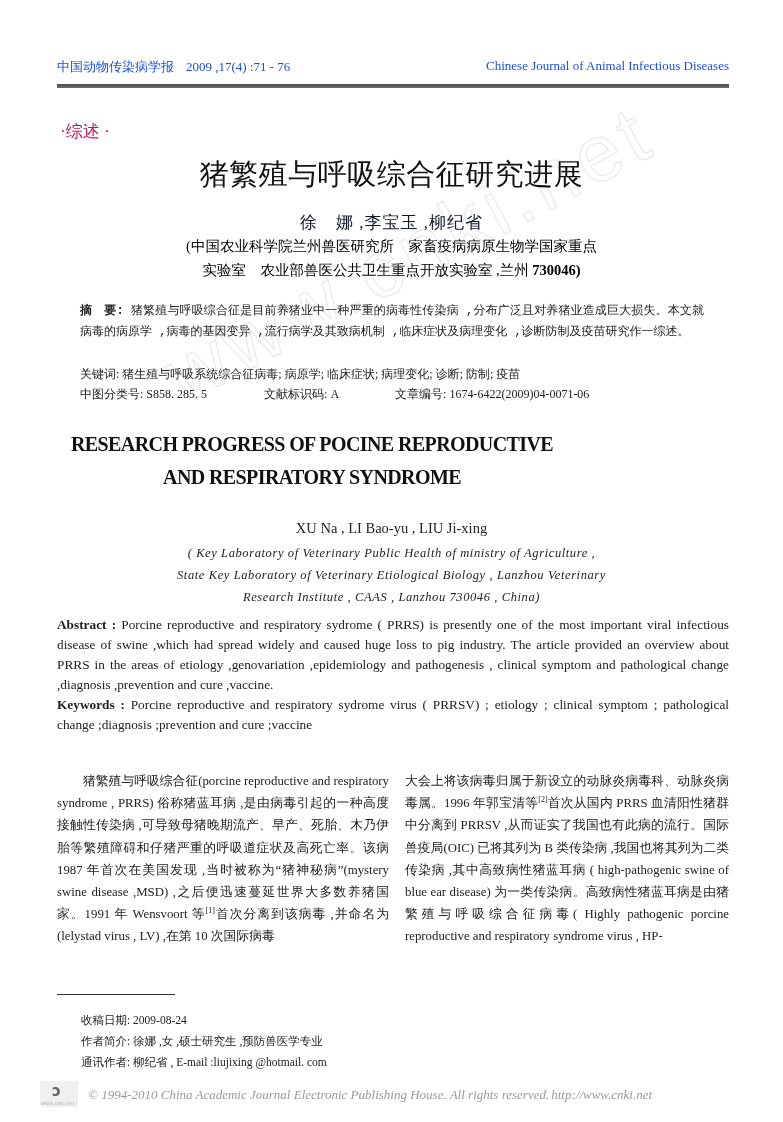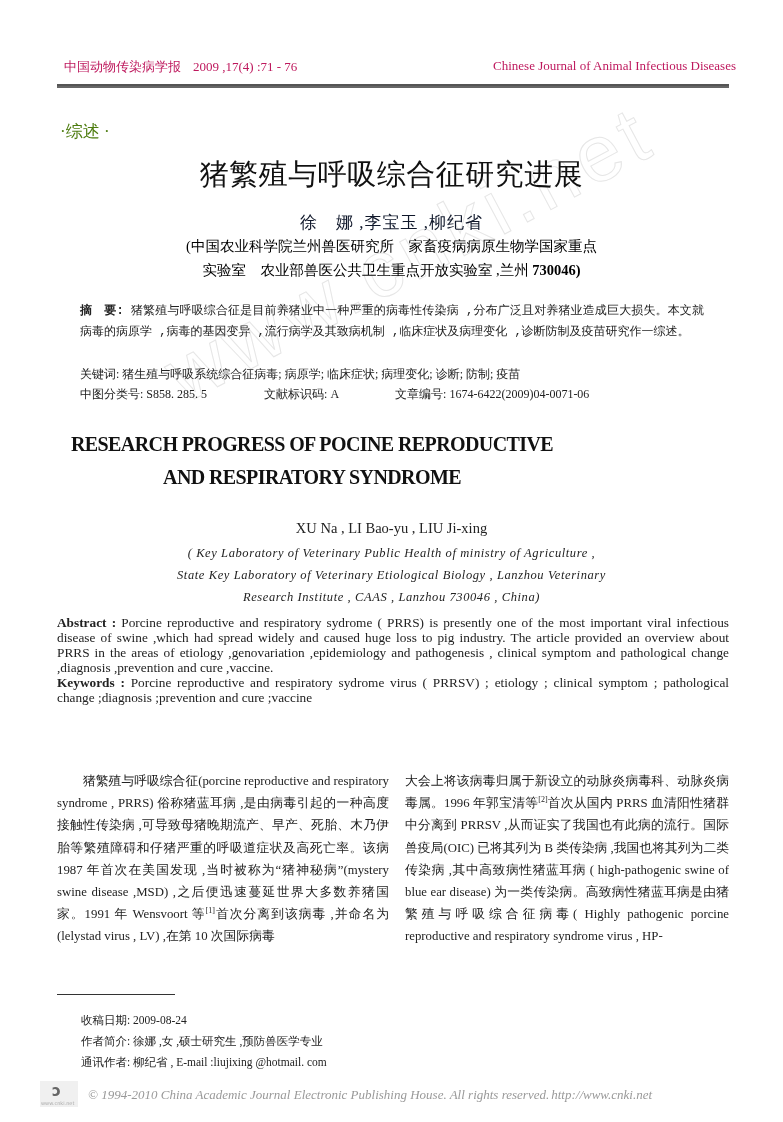--- a/index.html
+++ b/index.html
@@ -2,45 +2,45 @@
 <html><head>
 <meta charset="utf-8">
 <style>
   * { margin: 0; padding: 0; box-sizing: border-box; }
   html, body { width: 783px; height: 1122px; background: #ffffff; overflow: hidden; }
   body { position: relative; font-family: "Liberation Serif", "DejaVu Serif", serif; color: #1a1a1a; }
 
   .abs { position: absolute; }
 
   
-  .run-header { left: 64px; top: 58px; width: 672px; height: 20px; font-size: 13px; color: #be185d; }
+  .run-header { left: 57px; top: 58px; width: 672px; height: 20px; font-size: 13px; color: #1d4ed8; }
   .run-left { position: absolute; left: 0; top: 0; white-space: nowrap; }
   .run-left .cite { margin-left: 12px; }
   .run-right { position: absolute; right: 0; top: 0; white-space: nowrap; font-size: 13px; }
   .header-rule { left: 57px; top: 84px; width: 672px; height: 4px; border-top: 2px solid #555; border-bottom: 2px solid #666; background: #aaa; }
 
-  .section-tag { left: 60px; top: 120px; font-size: 17px; color: #4d7c0f; }
+  .section-tag { left: 60px; top: 120px; font-size: 17px; color: #be185d; }
 
   .cn-title { left: 0; width: 783px; top: 155px; text-align: center; font-size: 29px; letter-spacing: 0.5px; color: #111; }
   .cn-authors { left: 0; width: 783px; top: 211px; text-align: center; font-size: 17px; color: #0f172a; letter-spacing: 1px; }
   .cn-affil { left: 0; width: 783px; top: 234px; text-align: center; font-size: 14.5px; line-height: 24px; color: #000000; }
   .cn-affil .zip { font-weight: bold; }
 
   .cn-abstract { left: 80px; top: 301px; width: 624px; font-size: 12px; line-height: 21px; color: #222; text-align: justify; font-family: Liberation Mono, monospace; }
   .cn-abstract .lbl { font-weight: bold; }
   .cn-meta { left: 80px; top: 364px; width: 624px; font-size: 12px; line-height: 20px; color: #222; }
   .cn-meta .row { white-space: nowrap; }
   .cn-meta .gap1 { display: inline-block; width: 57px; }
   .cn-meta .gap2 { display: inline-block; width: 56px; }
 
   .en-title { left: 0; width: 624px; top: 428px; text-align: center; font-size: 20px; font-weight: bold; line-height: 33px; letter-spacing: -0.6px; color: #111; }
   .en-authors { left: 0; width: 783px; top: 520px; text-align: center; font-size: 14.5px; color: #222; }
   .en-affil { left: 0; width: 783px; top: 542px; text-align: center; font-size: 12.5px; font-style: italic; line-height: 22px; color: #222; letter-spacing: 0.6px; }
 
-  .en-abstract { left: 57px; top: 615px; width: 672px; font-size: 13.3px; line-height: 15px; color: #222; text-align: justify; }
+  .en-abstract { left: 57px; top: 615px; width: 672px; font-size: 13.3px; line-height: 20px; color: #222; text-align: justify; }
   .en-abstract .lbl { font-weight: bold; }
 
   .col { top: 770px; width: 332px; font-size: 12.8px; line-height: 22.2px; color: #222; text-align: justify; }
   .col-left { left: 57px; text-indent: 26px; }
   .col-right { left: 405px; width: 324px; }
   sup { font-size: 8px; vertical-align: 5px; line-height: 0; }
 
   .foot-rule { left: 57px; top: 994px; width: 118px; border-top: 1px solid #333; }
   .footnotes { left: 81px; top: 1010px; font-size: 11.5px; line-height: 21px; color: #222; }
 

